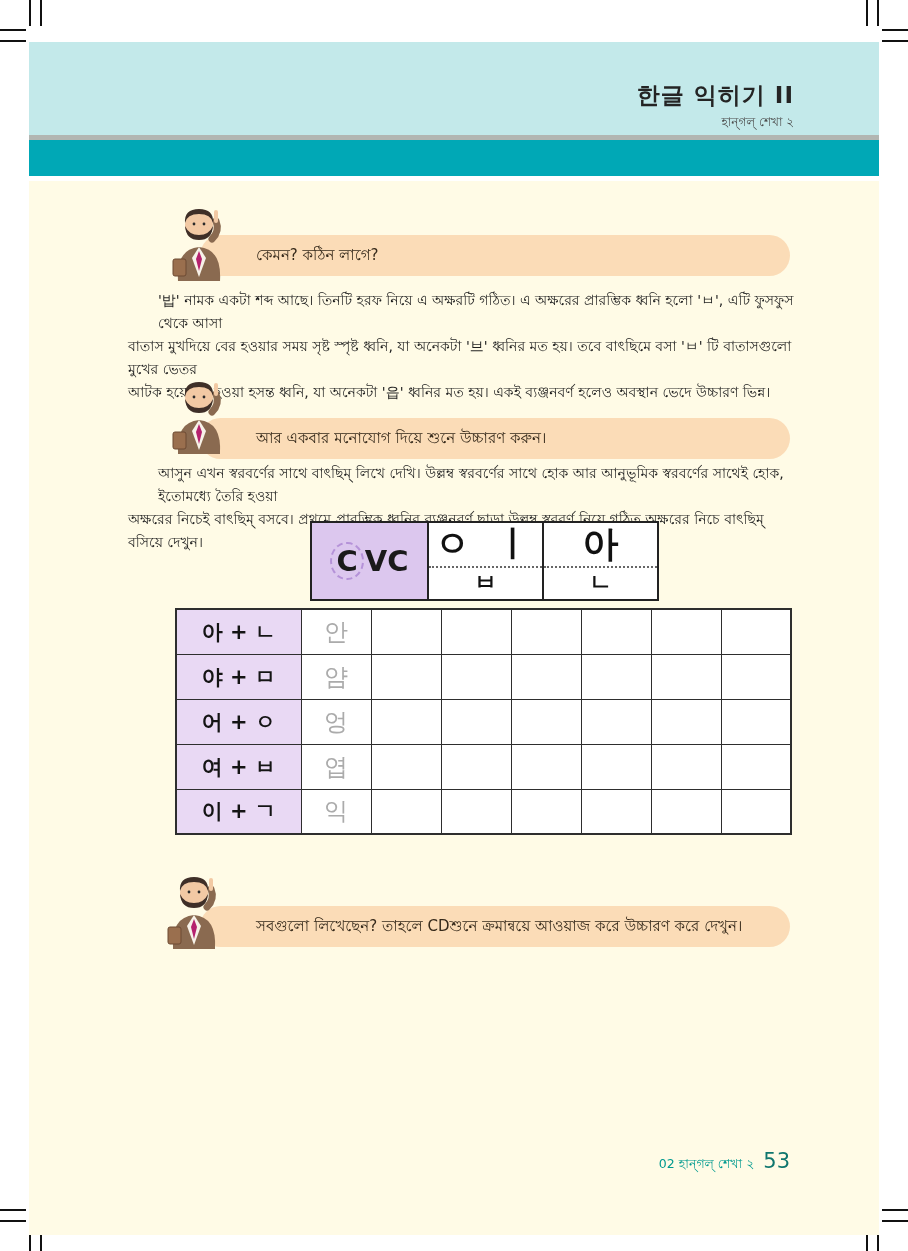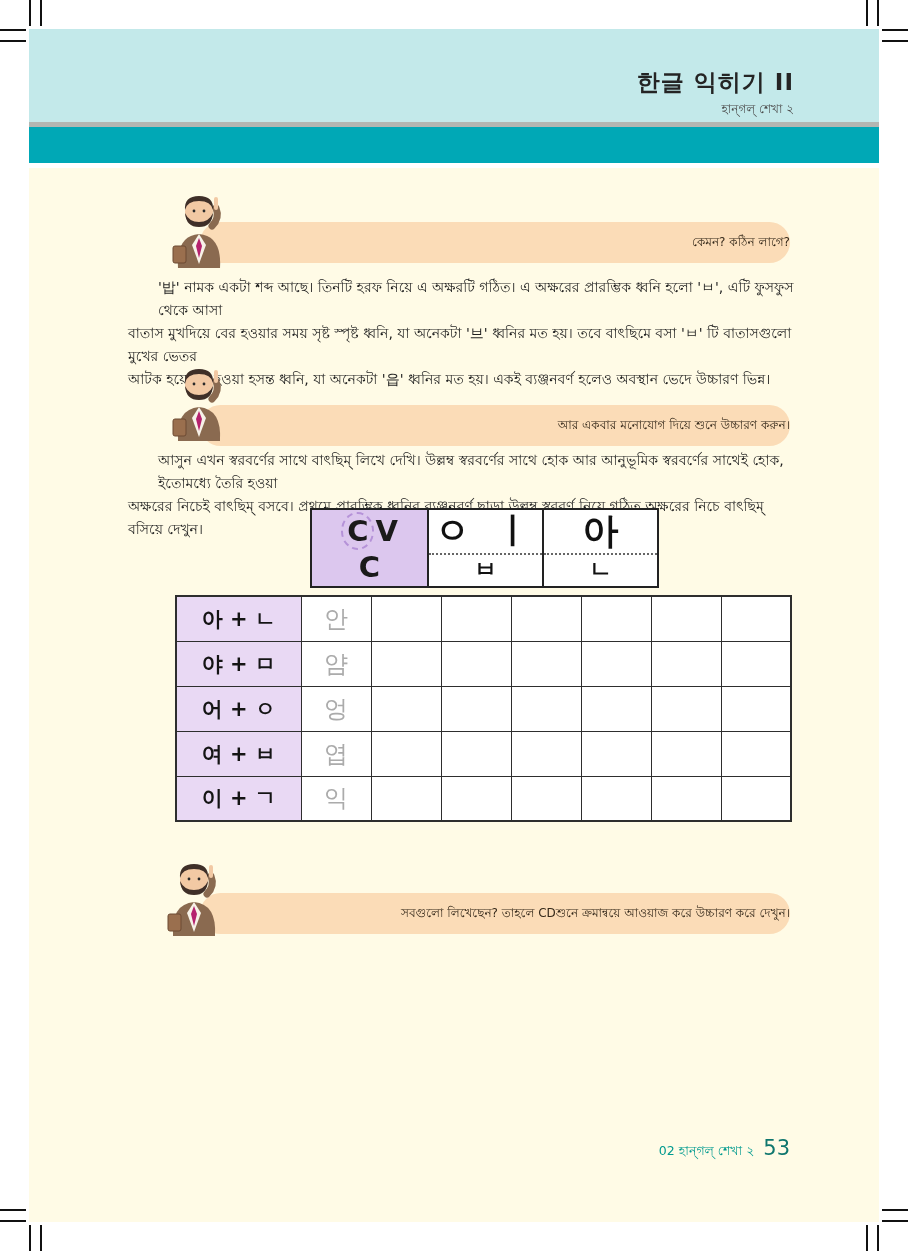--- a/index.html
+++ b/index.html
@@ -2,42 +2,42 @@
 <html><head>
 <meta charset="utf-8">
 <style>
   * { margin:0; padding:0; box-sizing:border-box; }
   body { background:#ffffff; font-family:"DejaVu Sans","Liberation Sans",sans-serif; }
   .page { position:relative; width:908px; height:1251px; background:#ffffff; overflow:hidden; }
 
   
   .cm { position:absolute; background:#111; }
 
-  .printed { position:absolute; left:29px; top:29px; width:850px; height:1193px; }
+  .printed { position:absolute; left:29px; top:42px; width:850px; height:1193px; }
 
   .header-panel { position:absolute; left:0; top:0; width:850px; height:93px; background:#c3e9ea; }
   .title { position:absolute; right:85px; top:38px; font-size:23px; font-weight:bold; color:#242424; letter-spacing:1px; }
   .subtitle { position:absolute; right:85px; top:71px; font-size:12px; color:#4c4c4c; }
   .gray-rule { position:absolute; left:0; top:93px; width:850px; height:5px; background:#b2b6b2; }
   .teal-band { position:absolute; left:0; top:98px; width:850px; height:36px; background:#00a8b6; }
 
   .body-area { position:absolute; left:0; top:139px; width:850px; height:1054px; background:#fffbe6; }
 
   .mascot { position:absolute; width:62px; height:80px; z-index:2; }
   .bubble { position:absolute; height:41px; background:#fbdcb7; border-radius:24px; z-index:1;
-            display:flex; align-items:center; padding-left:56px; font-size:12px; color:#35291a;justify-content:flex-end; }
+            display:flex; align-items:center; padding-left:56px; font-size:15px; color:#35291a; }
 
   .para { position:absolute; width:672px; font-size:14px; line-height:23px; color:#1f1f1f; }
   .para .pline { display:block; }
   .para .pline.indent { padding-left:30px; }
 
   
   .cv-table { position:absolute; left:281px; top:340px; display:flex; border:2px solid #222; background:#fff; }
   .cv-col { width:115px; }
-  .cv-col.head { background:#dcc7ee; display:flex; flex-direction:column; align-items:center; justify-content:center; height:76px; }
+  .cv-col.head { background:#dcc7ee; display:flex; flex-direction:row; align-items:center; justify-content:center; height:76px; }
   .cv-head-line { font-size:29px; font-weight:bold; color:#1a1a1a; line-height:34px; }
   .circled { display:inline-block; border:2px dashed #b592d8; border-radius:50%; padding:0 4px; margin-right:1px; }
   .cv-col.cell { border-left:2px solid #222; }
   .cv-top { height:45px; border-bottom:2px dotted #666; display:flex; align-items:center; justify-content:center;
             font-size:36px; font-weight:bold; color:#111; letter-spacing:6px; }
   .cv-bottom { height:29px; display:flex; align-items:center; justify-content:center;
                font-size:23px; font-weight:bold; color:#111; }
 
   
   .practice { position:absolute; left:146px; top:427px; border-collapse:collapse; }

